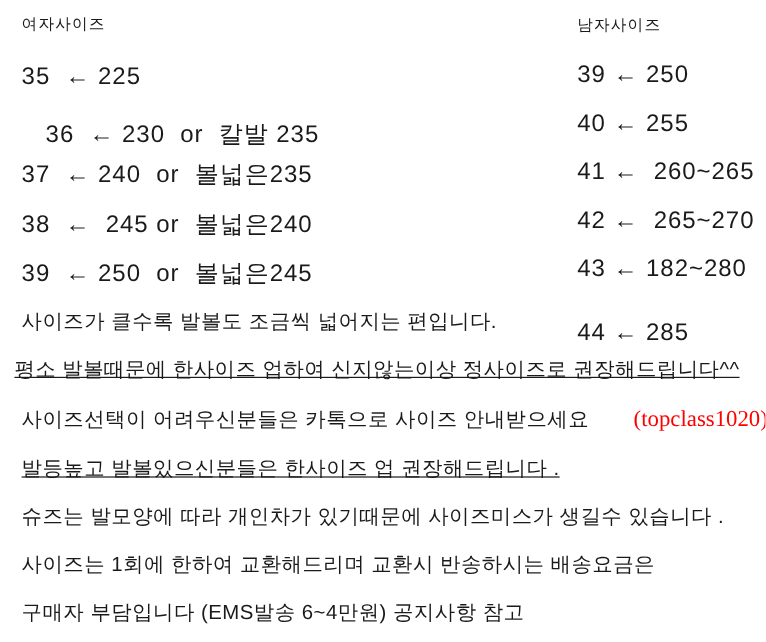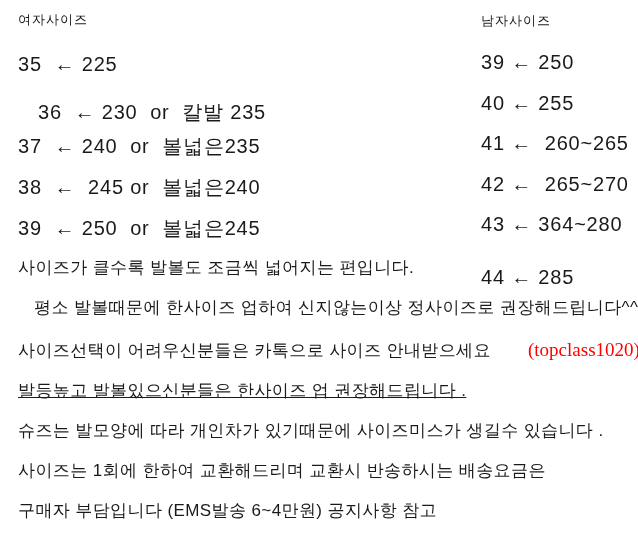--- a/index.html
+++ b/index.html
@@ -56,27 +56,27 @@
     <div class="line size-row" style="left:18px; top:177px;">38  ←  245 or  볼넓은240</div>
     <div class="line size-row" style="left:18px; top:218px;">39  ← 250  or  볼넓은245</div>
   </div>
 
   <div>
     <div class="line col-title" style="left:481px; top:10px;">남자사이즈</div>
     <div class="line size-row" style="left:481px; top:52px;">39 ← 250</div>
     <div class="line size-row" style="left:481px; top:93px;">40 ← 255</div>
     <div class="line size-row" style="left:481px; top:133px;">41 ←  260~265</div>
     <div class="line size-row" style="left:481px; top:174px;">42 ←  265~270</div>
-    <div class="line size-row" style="left:481px; top:214px;">43 ← 364~280</div>
+    <div class="line size-row" style="left:481px; top:214px;">43 ← 182~280</div>
     <div class="line size-row" style="left:481px; top:255px;margin-top:12px;">44 ← 285</div>
   </div>
 
   <div>
     <div class="line note-line" style="left:18px; top:257px;">사이즈가 클수록 발볼도 조금씩 넓어지는 편입니다.</div>
-    <div class="line note-line" style="left:34px; top:297px;">평소 발볼때문에 한사이즈 업하여 신지않는이상 정사이즈로 권장해드립니다^^</div>
+    <div class="line note-line" style="left:12px; top:297px;text-decoration:underline;">평소 발볼때문에 한사이즈 업하여 신지않는이상 정사이즈로 권장해드립니다^^</div>
     <div class="line note-line" style="left:18px; top:339px;"><span>사이즈선택이 어려우신분들은 카톡으로 사이즈 안내받으세요 </span><span class="kakao-id">(topclass1020)</span></div>
     <div class="line note-line" style="left:18px; top:380px;text-decoration:underline;">발등높고 발볼있으신분들은 한사이즈 업 권장해드립니다 .</div>
     <div class="line note-line" style="left:18px; top:420px;">슈즈는 발모양에 따라 개인차가 있기때문에 사이즈미스가 생길수 있습니다 .</div>
     <div class="line note-line" style="left:18px; top:460px;">사이즈는 1회에 한하여 교환해드리며 교환시 반송하시는 배송요금은</div>
     <div class="line note-line" style="left:18px; top:500px;">구매자 부담입니다 (EMS발송 6~4만원) 공지사항 참고</div>
   </div>
 
 </div>
 
 </body></html>

